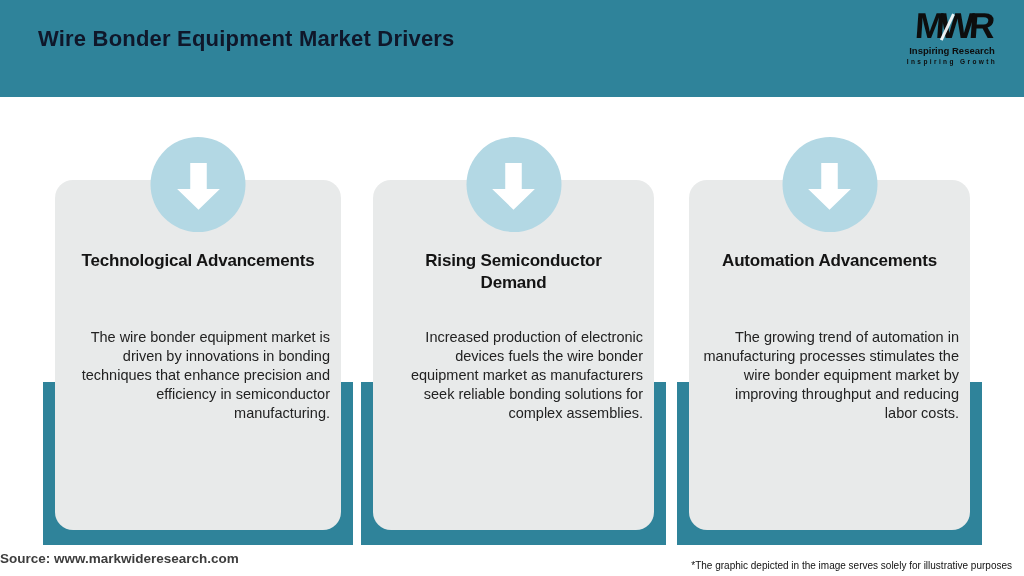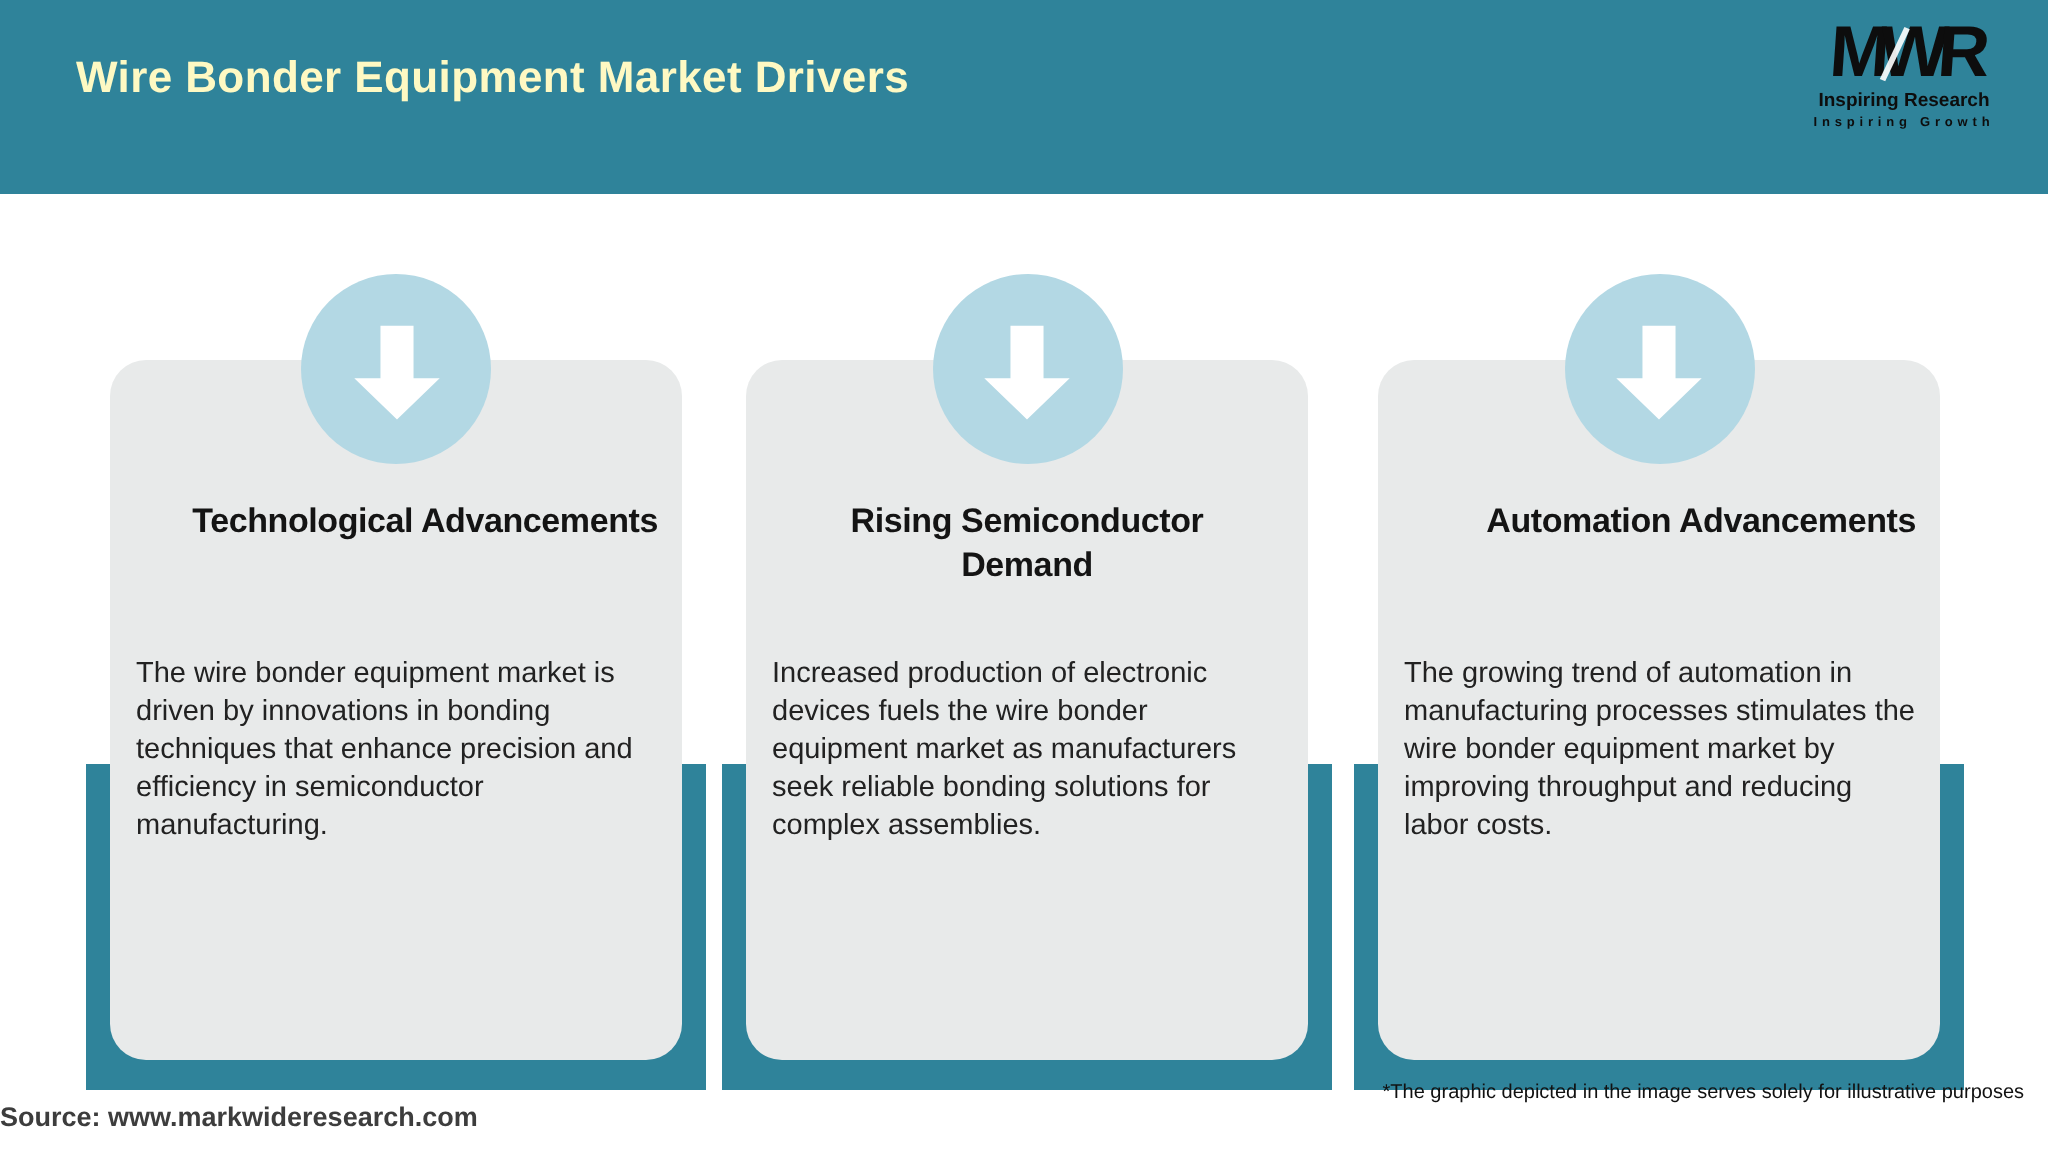--- a/index.html
+++ b/index.html
@@ -4,21 +4,21 @@
 <style>
   html,body{margin:0;padding:0;background:#ffffff;}
   .canvas{
     position:relative;width:1024px;height:576px;background:#ffffff;
     font-family:"Liberation Sans",sans-serif;overflow:hidden;
   }
   
   .header{position:absolute;left:0;top:0;width:1024px;height:97px;background:#2F839A;}
   .header-title{
     position:absolute;left:38px;top:25px;font-size:22px;line-height:27px;
-    font-weight:bold;color:#fef9c3;letter-spacing:0.2px;white-space:nowrap;
+    font-weight:bold;color:#0f172a;letter-spacing:0.2px;white-space:nowrap;
   }
   .logo{position:absolute;right:26px;top:7px;width:92px;text-align:center;}
   .logo-monogram{
     position:relative;display:inline-block;font-size:36px;line-height:38px;
     font-weight:bold;color:#0d0d0d;letter-spacing:-5px;transform:skewX(-4deg);
   }
   .logo-slash{
     position:absolute;left:31px;top:6px;width:2.5px;height:28px;background:#ffffff;
     transform:rotate(22deg);opacity:.9;
   }
@@ -40,32 +40,32 @@
     position:absolute;left:50%;top:-43px;transform:translateX(-50%);
     width:95px;height:95px;border-radius:50%;background:#B3D8E4;
     display:flex;align-items:center;justify-content:center;
   }
   .arrow-circle svg{display:block;margin-top:4px;}
   .card-title{
     position:absolute;top:70px;left:12px;right:12px;text-align:center;
     font-size:17px;line-height:22px;font-weight:bold;color:#141414;letter-spacing:-0.2px;
   }
   .title-narrow{max-width:200px;margin:0 auto;}
-  .title-nowrap{white-space:nowrap;text-align:right;}
+  .title-nowrap{white-space:nowrap;}
   .card-body{
-    position:absolute;top:148px;left:13px;right:11px;text-align:left;
+    position:absolute;top:148px;left:13px;right:11px;text-align:right;
     font-size:14.5px;line-height:19px;color:#222222;
   }
   
   .source{
     position:absolute;left:0;width:1004px;top:551px;
     font-size:13.5px;font-weight:bold;color:#3d3d3d;
   }
   .disclaimer{
-    position:absolute;right:12px;top:541px;font-size:10px;color:#111111;
+    position:absolute;right:12px;top:560px;font-size:10px;color:#111111;
   }
 </style>
 </head>
 <body>
 
 <div class="canvas">
 
   <div class="header">
     <div class="header-title">Wire Bonder Equipment Market Drivers</div>
     <div class="logo">

